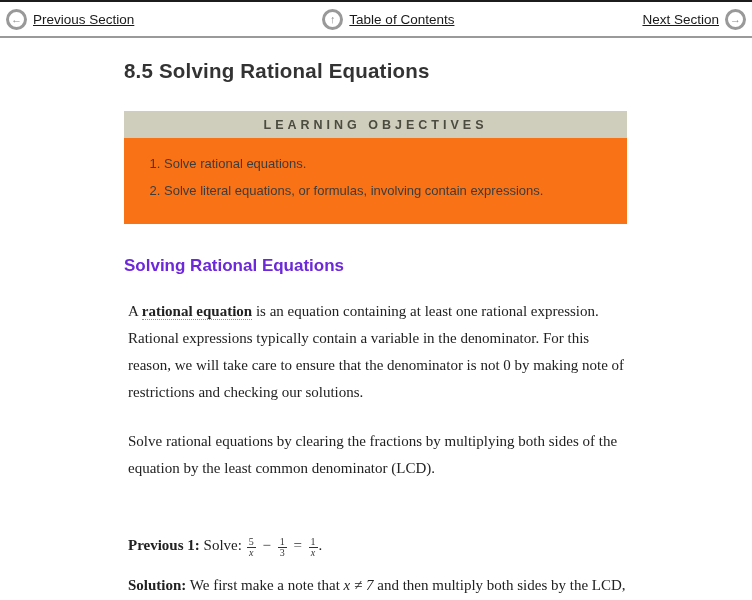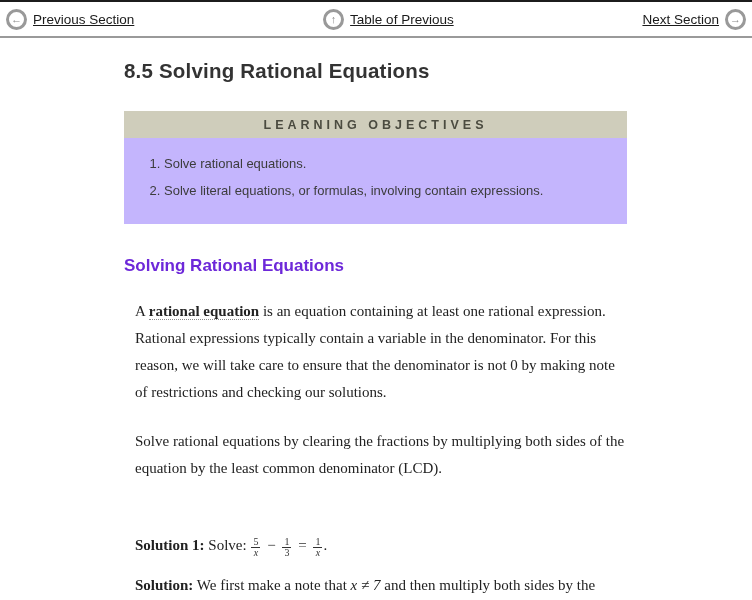--- a/index.html
+++ b/index.html
@@ -32,31 +32,31 @@
     font-family:"Liberation Sans",sans-serif;
   }
 
   
   .objectives{margin-top:28px;}
   .obj-header{
     background:#cfcdbb;color:#4b4b40;text-align:center;
     font-size:12.5px;font-weight:bold;letter-spacing:4px;
     padding:7px 0 6px 0;
   }
-  .obj-body{background:#c4b5fd;padding:12px 10px 20px 22px;}
+  .obj-body{background:#f97316;padding:12px 10px 20px 22px;}
   .obj-body ol{margin:0;padding:0 0 0 18px;color:#3c3c3c;font-size:13px;}
   .obj-body li{line-height:27px;}
 
   
   h2.section-heading{
     margin:32px 0 0 0;font-size:17px;color:#6d28d9;
     font-family:"Liberation Sans",sans-serif;
   }
   p.body-text{
-    margin:22px 0 0 11px;font-family:"Liberation Serif",serif;
+    margin:22px 0 0 4px;font-family:"Liberation Serif",serif;
     font-size:15px;line-height:27px;color:#222;
   }
   .term{
     font-weight:bold;
     border-bottom:1px dotted #8a8a8a;cursor:pointer;
   }
 
   
   p.example-line{margin-top:50px;}
   p.solution-line{margin-top:13px;}
@@ -79,21 +79,21 @@
     <a class="navlink">
       <span class="navicon">
           <span class="arr">←</span>
         </span>
       <span class="navtext">Previous Section</span>
     </a>
     <a class="navlink">
       <span class="navicon">
           <span class="arr">↑</span>
         </span>
-      <span class="navtext">Table of Previous</span>
+      <span class="navtext">Table of Contents</span>
     </a>
     <a class="navlink">
       <span class="navtext">Next Section</span>
       <span class="navicon">
           <span class="arr">→</span>
         </span>
     </a>
   </nav>
 
   <main class="content">
@@ -114,21 +114,21 @@
 
     <p class="body-text">
       <span>A</span>
       <span class="term">rational equation</span>
       <span>is an equation containing at least one rational expression. Rational expressions typically contain a variable in the denominator. For this reason, we will take care to ensure that the denominator is not 0 by making note of restrictions and checking our solutions.</span>
     </p>
 
     <p class="body-text">Solve rational equations by clearing the fractions by multiplying both sides of the equation by the least common denominator (LCD).</p>
 
     <p class="body-text example-line">
-      <strong>Solution 1:</strong>
+      <strong>Previous 1:</strong>
       <span>Solve:</span>
       <span class="ifrac"><span class="num">5</span><span class="den mvar">x</span></span>
       <span class="iop">−</span>
       <span class="ifrac"><span class="num">1</span><span class="den">3</span></span>
       <span class="iop">=</span>
       <span class="ifrac"><span class="num">1</span><span class="den mvar">x</span></span><span>.</span>
     </p>
 
     <p class="body-text solution-line">
       <strong>Solution:</strong>

